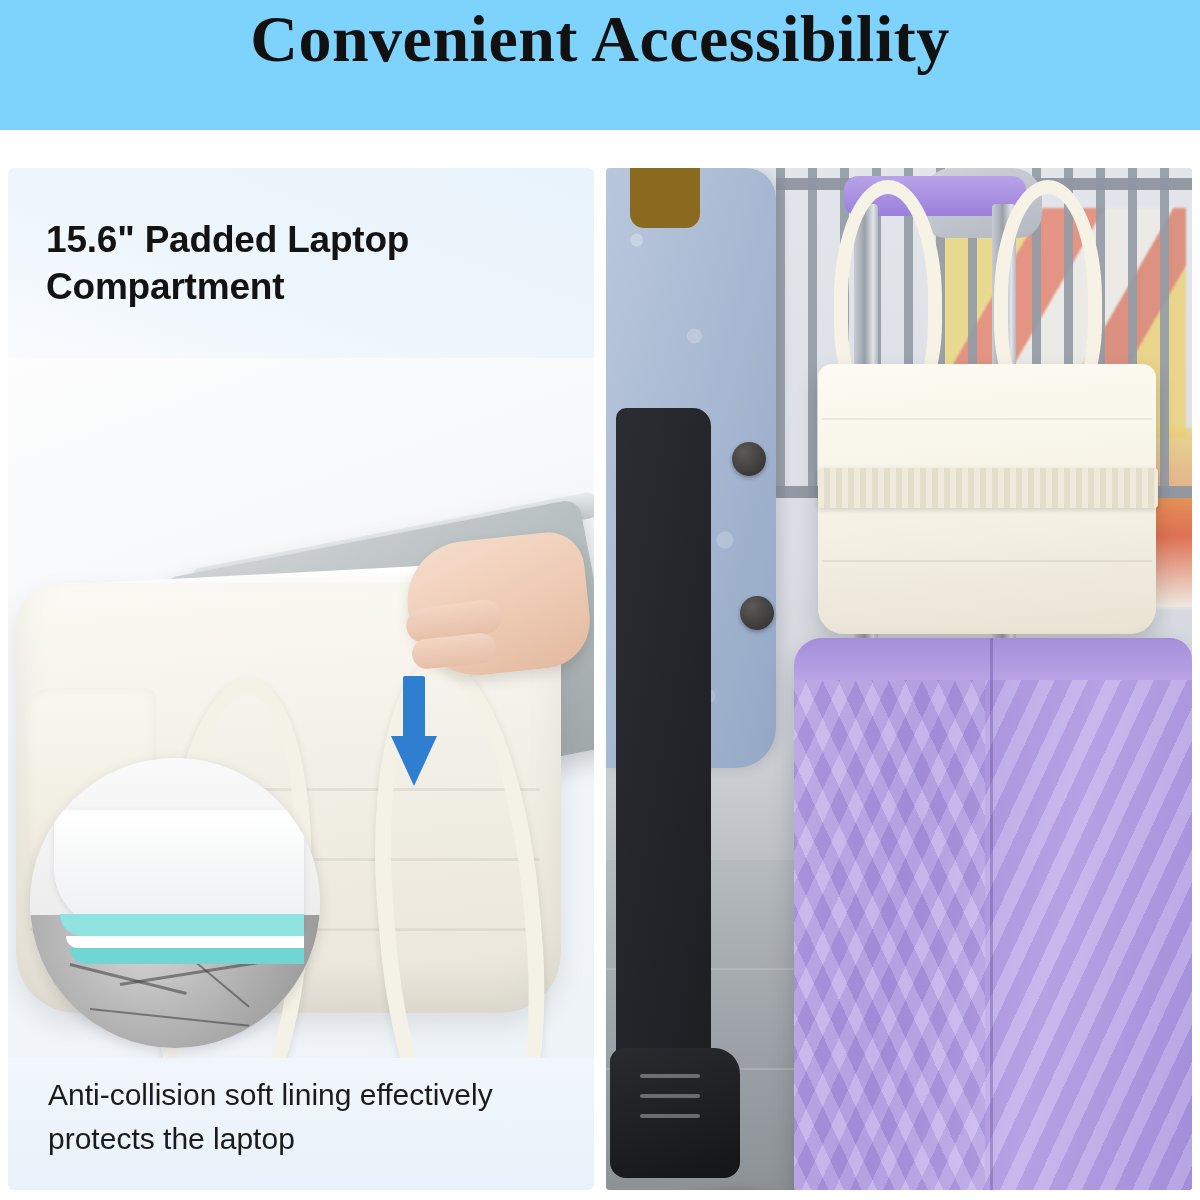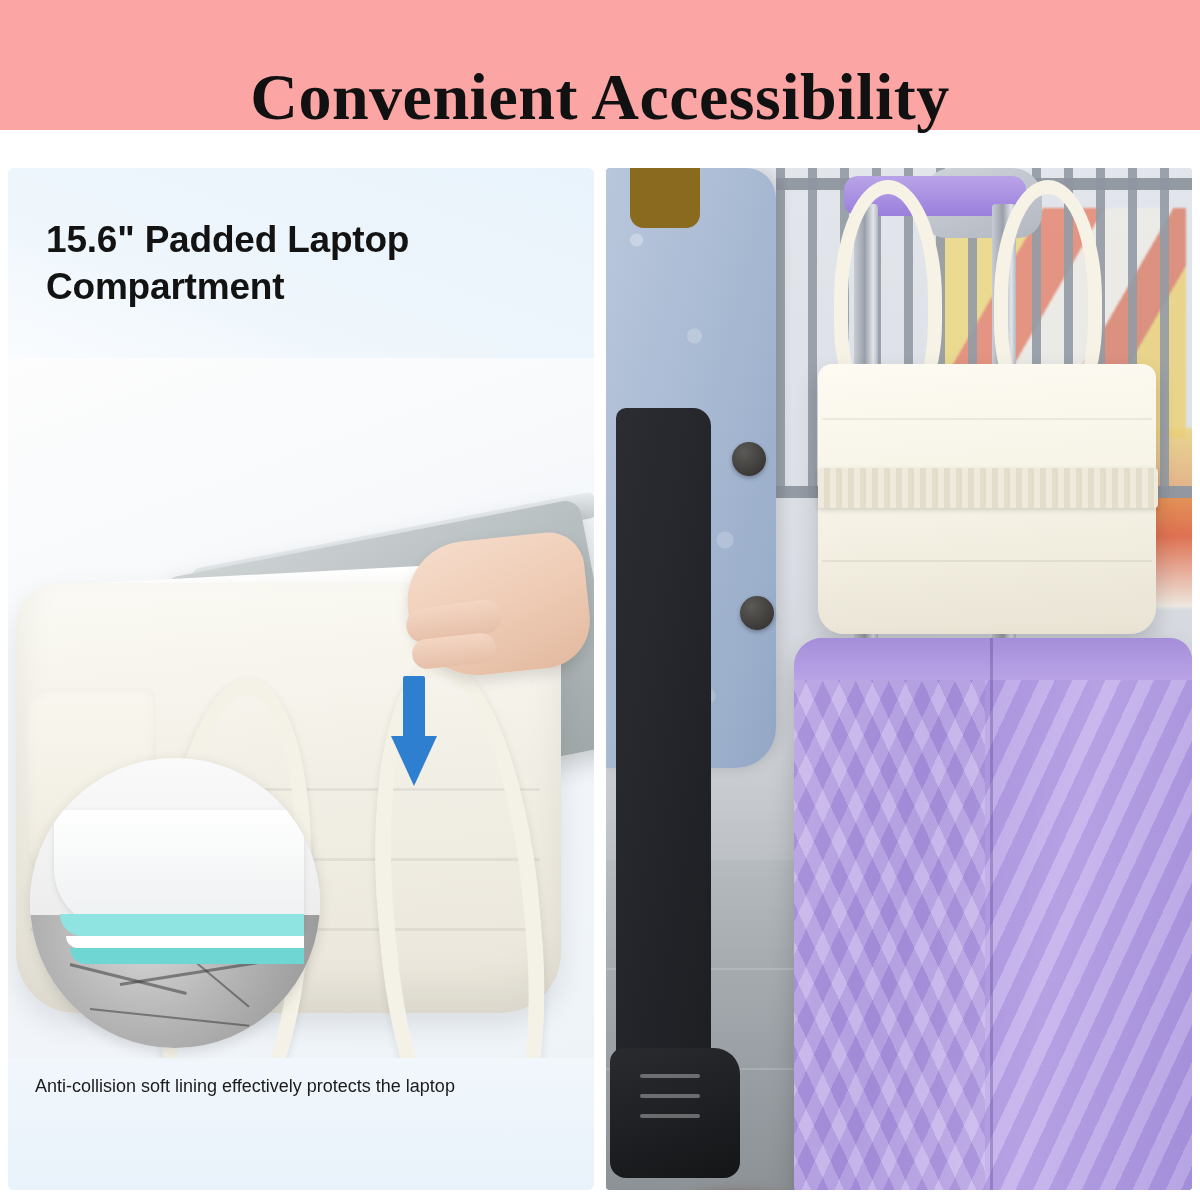--- a/index.html
+++ b/index.html
@@ -21,23 +21,23 @@
     background: #ffffff;
   }
 
   
   .header-banner {
     position: absolute;
     left: 0;
     top: 0;
     width: 1200px;
     height: 130px;
-    background: #fca5a5;
+    background: #7dd3fc;
     display: flex;
-    align-items: flex-end;
+    align-items: flex-start;
     justify-content: center;
   }
   .header-title {
     font-family: "Liberation Serif", serif;
     font-weight: bold;
     font-size: 66px;
     color: #111111;
     letter-spacing: 0.5px;
     line-height: 1;
     margin-top: 6px;
@@ -271,24 +271,24 @@
     border-radius: 0 0 0 48px;
   }
   .cush-teal-inner {
     left: 16px; top: 138px; width: 234px; height: 16px;
     background: #6fd6d4;
     border-radius: 0 0 0 44px;
   }
 
   .caption {
     position: absolute;
-    left: 27px;
+    left: 40px;
     top: 905px;
     width: 500px;
-    font-size: 18px;
+    font-size: 30px;
     color: #1b1b1b;
     line-height: 1.45;
   }
 
   
   .right-panel {
     position: absolute;
     left: 606px;
     top: 168px;
     width: 586px;

